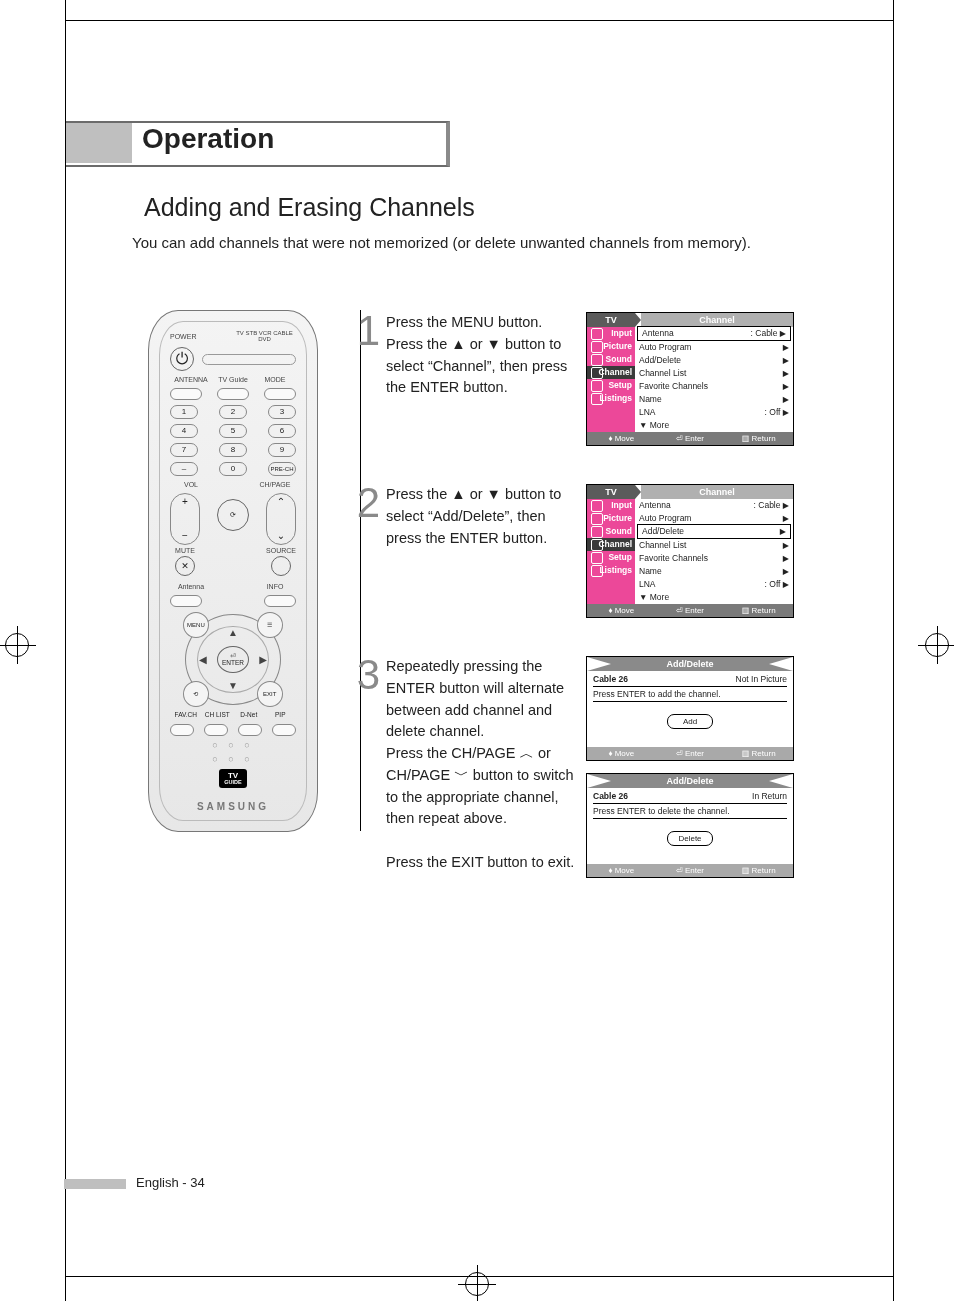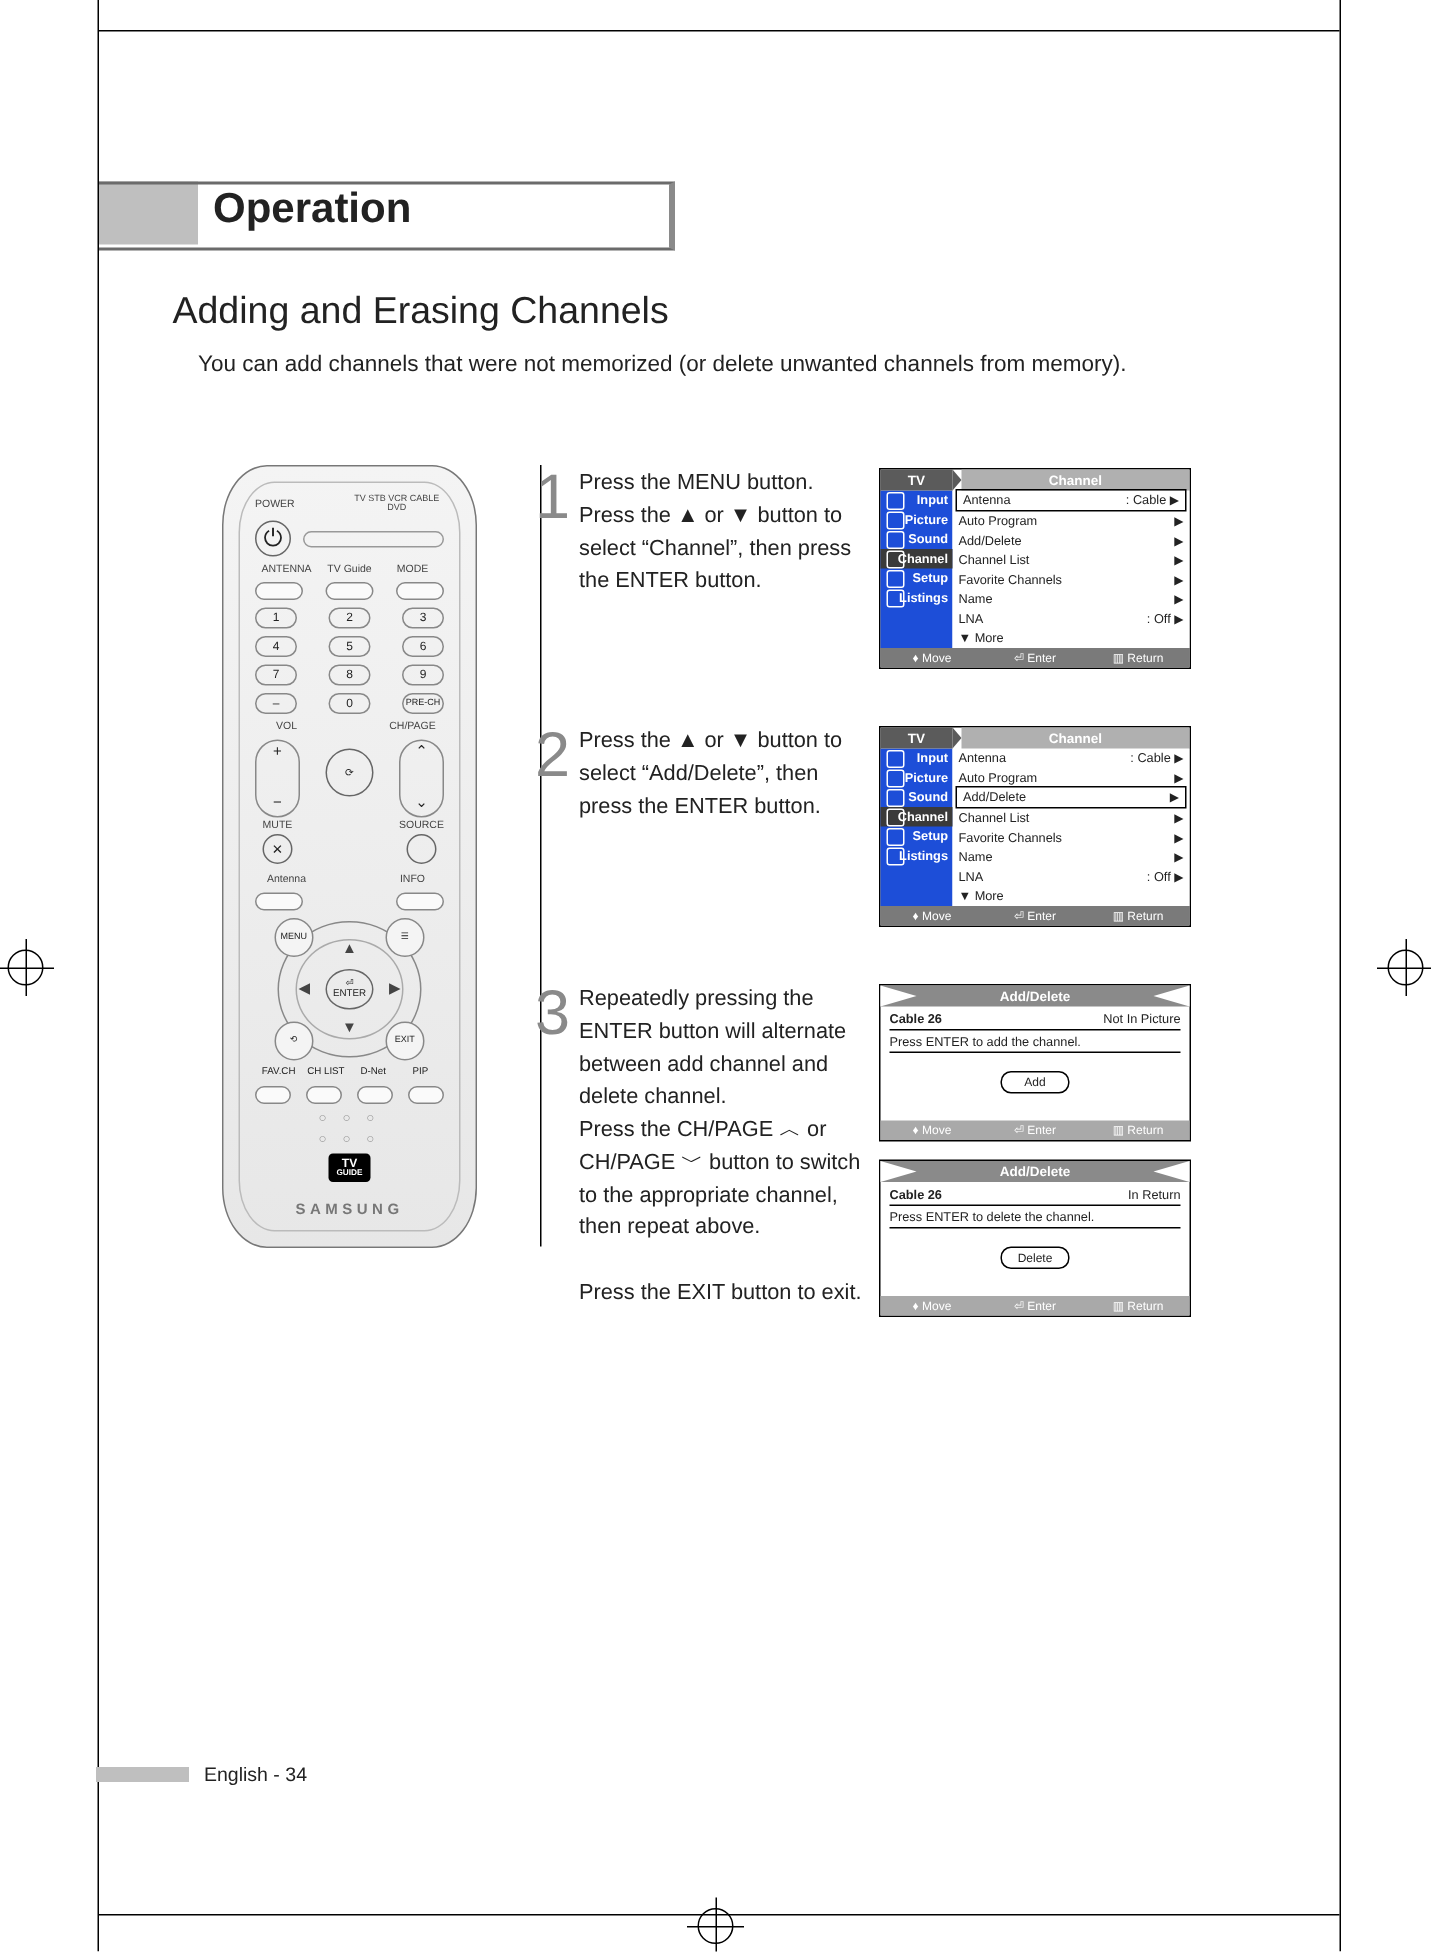--- a/index.html
+++ b/index.html
@@ -9,35 +9,35 @@
 .crop-bottom{position:absolute;bottom:24px;left:0;right:0;border-top:1px solid #000}
 .regmark{position:absolute;width:30px;height:30px}
 .regmark .c{position:absolute;left:50%;top:50%;width:22px;height:22px;border:1px solid #000;border-radius:50%;transform:translate(-50%,-50%)}
 .regmark .h{position:absolute;left:-4px;right:-4px;top:50%;border-top:1px solid #000}
 .regmark .v{position:absolute;top:-4px;bottom:-4px;left:50%;border-left:1px solid #000}
 .header-line{position:absolute;top:6px;left:68px;font:13px/1 "Courier New",monospace;letter-spacing:0}
 .band{position:absolute;left:66px;top:121px;height:42px;display:flex}
 .band .gray{width:66px;background:#bfbfbf}
 .band .title{padding:4px 12px 0 10px;font:700 28px/1 "Arial Black",Arial,sans-serif;letter-spacing:0}
 .band-rule{position:absolute;left:66px;top:121px;width:380px;height:42px;border-top:2px solid #6b6b6b;border-right:4px solid #8a8a8a;border-bottom:2px solid #6b6b6b;pointer-events:none}
-.subtitle{position:absolute;left:115px;top:195px;font:300 25px/1 Arial,sans-serif;letter-spacing:0}
+.subtitle{position:absolute;left:144px;top:195px;font:300 25px/1 Arial,sans-serif;letter-spacing:0}
 .intro{position:absolute;left:132px;top:232px;font:300 15px/1.4 Arial,sans-serif}
 .vrule{position:absolute;left:360px;top:310px;bottom:470px;border-left:1px solid #000}
 .steps{position:absolute;left:346px;top:312px;right:160px}
 .step{display:flex;margin-bottom:26px}
 .step .num{font:300 42px/1 Arial,sans-serif;color:#8a8a8a;width:34px;text-align:right;margin-top:-2px}
 .step .txt{flex:1;font:300 14.5px/1.5 Arial,sans-serif;padding-left:6px;max-width:190px}
 .step .osd-col{flex:0 0 auto;margin-left:auto}
 .osd{width:206px;border:1px solid #000;font:9px/1 Arial,sans-serif;margin-bottom:12px}
 .osd-hdr{display:flex;height:14px}
 .osd-hdr .l{flex:0 0 48px;background:#5b5b5b;color:#fff;text-align:center;font-weight:700;line-height:14px;position:relative}
 .osd-hdr .l:before{content:"";position:absolute;right:-6px;top:0;border-top:7px solid transparent;border-bottom:7px solid transparent;border-left:6px solid #5b5b5b}
 .osd-hdr .r{flex:1;background:#b0b0b0;color:#fff;text-align:center;font-weight:700;line-height:14px;margin-left:6px;position:relative}
 .osd-body{display:flex}
-.osd-side{flex:0 0 48px;background:#1d4ed8;color:#fff}
+.osd-side{flex:0 0 48px;background:#ec4899;color:#fff}
 .osd-side div{height:13px;line-height:13px;text-align:right;padding-right:3px;font-size:8.5px;font-weight:700;position:relative}
 .osd-side div.active{background:#3a3a3a}
 .osd-side div .ico{position:absolute;left:4px;top:1px;width:10px;height:10px;border:1px solid #fff;border-radius:2px;font-size:6px;line-height:10px;text-align:center}
 .osd-main{flex:1;background:#fff}
 .osd-row{height:13px;line-height:13px;padding:0 4px;display:flex;justify-content:space-between;font-size:8.5px;position:relative}
 .osd-row.sel{border:1px solid #000;margin:-1px 2px 0 2px}
 .osd-row .arrow{font-size:8px}
 .osd-ftr{display:flex;background:#7a7a7a;color:#fff;height:13px;line-height:13px;font-size:8px}
 .osd-ftr span{flex:1;text-align:center}
 .mini{width:206px;border:1px solid #000;font:9px/1 Arial,sans-serif;margin-bottom:12px}
@@ -72,21 +72,21 @@
 .rc-nav .ar.u{left:50%;top:14px;transform:translateX(-50%)}
 .rc-nav .ar.d{left:50%;bottom:14px;transform:translateX(-50%)}
 .rc-nav .ar.l{top:50%;left:14px;transform:translateY(-50%)}
 .rc-nav .ar.r{top:50%;right:14px;transform:translateY(-50%)}
 .rc-four{display:flex;width:100%;justify-content:space-between;margin-top:2px}
 .rc-four div{font:6.5px/1 Arial;text-align:center;flex:1}
 .rc-dots{font:9px/1 Arial;color:#999;letter-spacing:4px}
 .rc-tvg{width:28px;height:20px;background:#000;color:#fff;border-radius:3px;display:flex;flex-direction:column;align-items:center;justify-content:center;font:700 8px/1 Arial}
 .rc-tvg small{font:700 5.5px/1 Arial}
 .rc-brand{font:700 10px/1 Arial;letter-spacing:3px;color:#777;margin-top:9px}
-.footer{position:absolute;left:64px;bottom:112px;display:flex;align-items:center}
+.footer{position:absolute;left:64px;bottom:112px;display:flex;align-items:flex-end}
 .footer .bar{width:62px;height:10px;background:#bfbfbf;margin-right:10px}
 .footer .txt{font:300 13px/1 Arial}
 </style>
 </head>
 <body>
 
 <div class="page">
   <div class="crop-frame">
       <div class="crop-top"></div>
       <div class="crop-bottom"></div>

